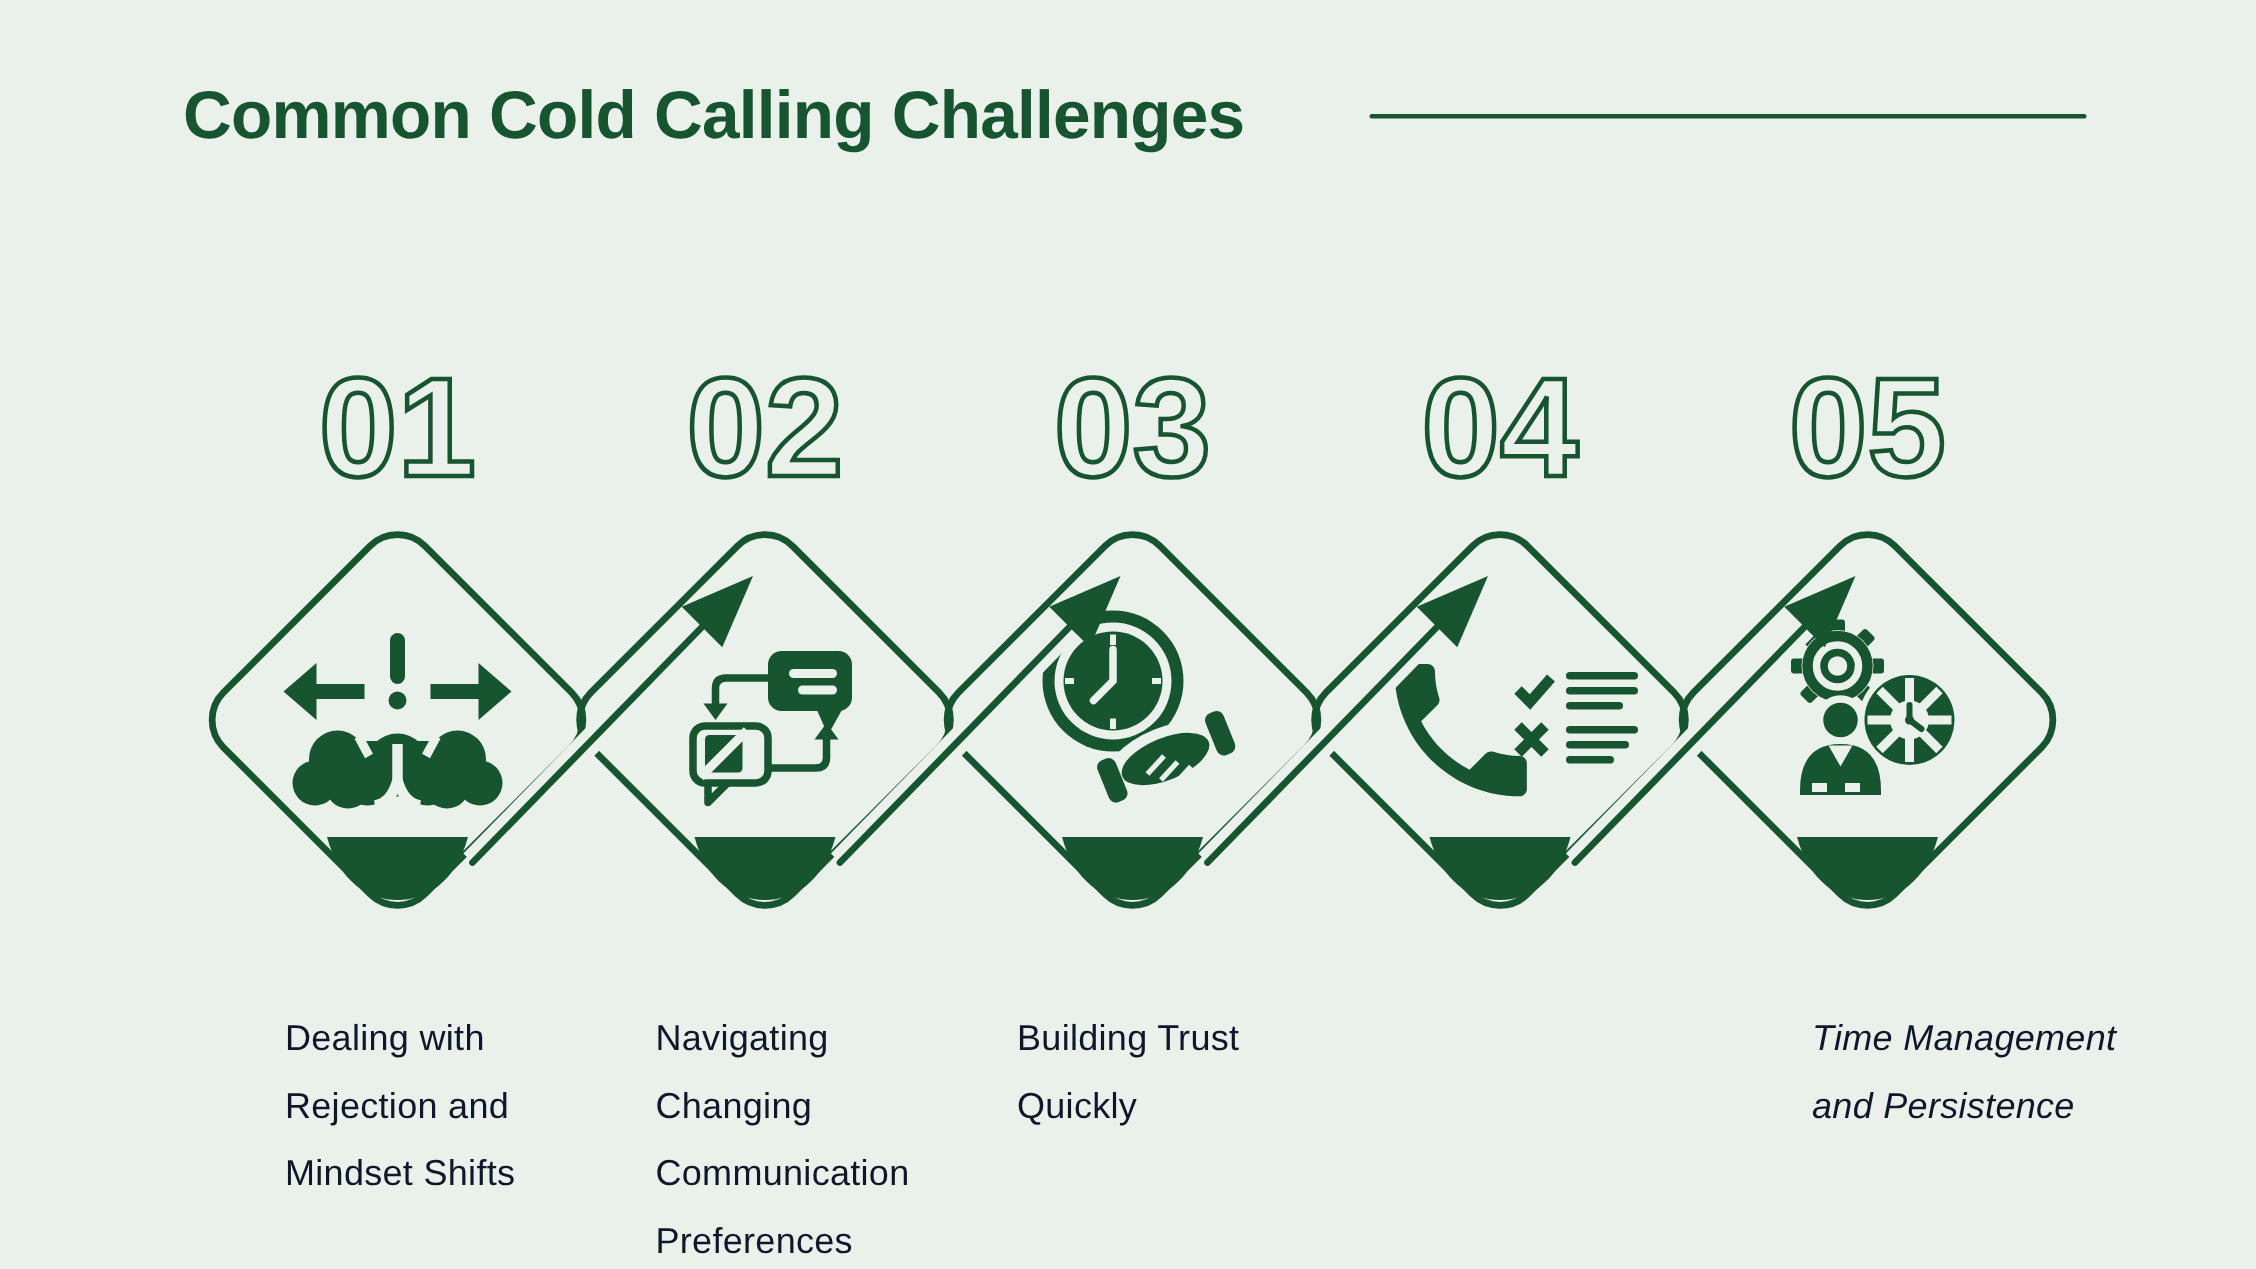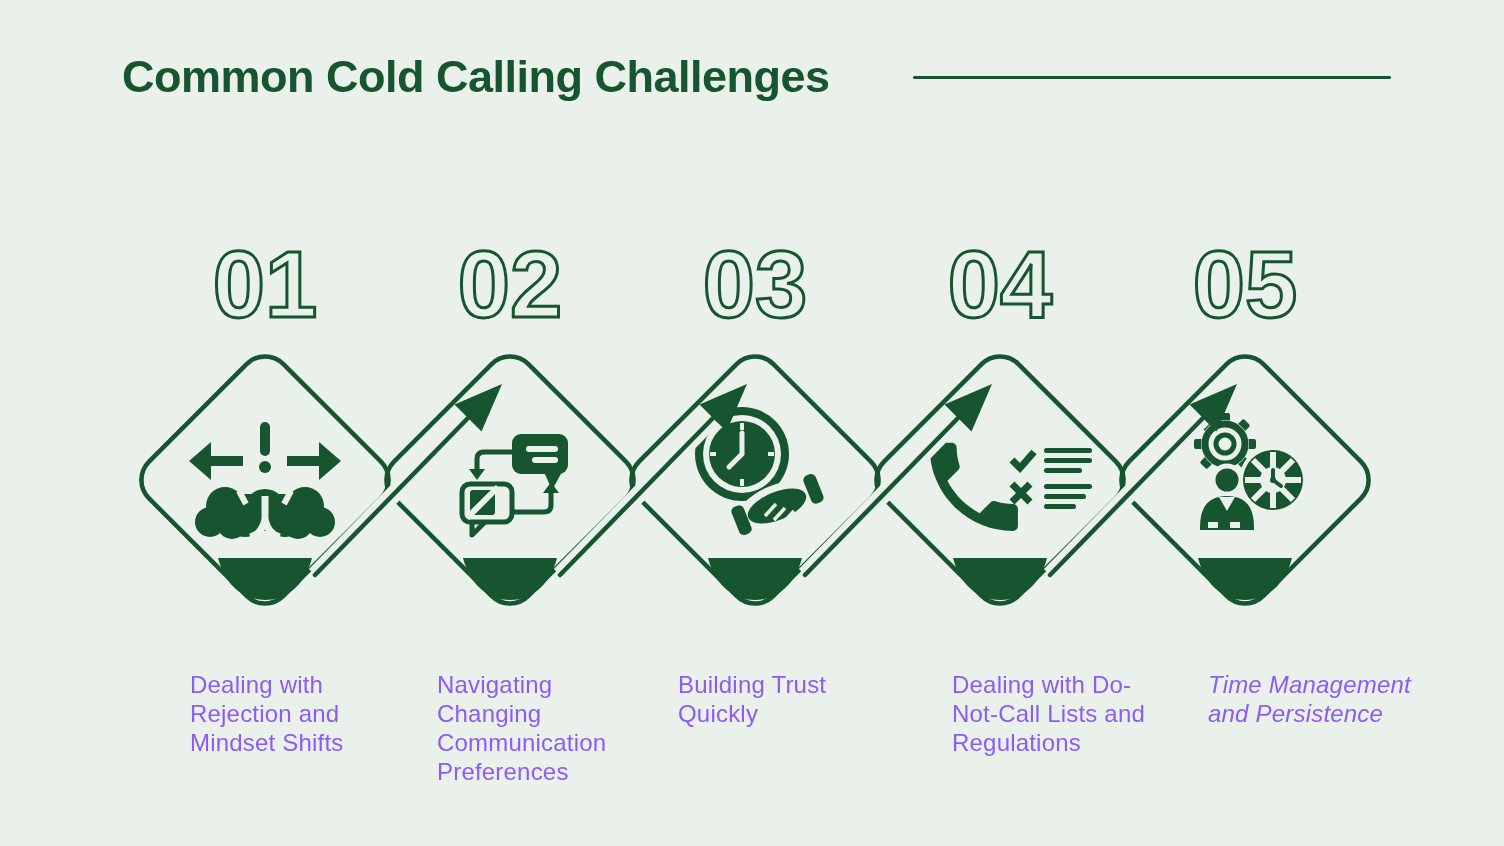--- a/index.html
+++ b/index.html
@@ -19,22 +19,22 @@
   .gr-f{fill:#175430;}
   .gr-s{stroke:#175430;fill:none;}
   .bg-f{fill:#eaf0ea;}
   .bg-s{stroke:#eaf0ea;fill:none;}
   .dmd rect{stroke:#175430;fill:none;stroke-width:4.5;}
   .num{
     fill:none;stroke:#175430;stroke-width:3;
     font-family:"Liberation Sans",sans-serif;font-weight:700;font-size:94px;
   }
   .label{
-    position:absolute;top:670px;color:#8b5cf6;
-    font-size:24px;line-height:29px;letter-spacing:.2px;
+    position:absolute;top:670px;color:#0f172a;
+    font-size:24px;line-height:45px;letter-spacing:.2px;
   }
   .lbl0{left:190px;width:178px;}
   .lbl1{left:437px;width:168px;}
   .lbl2{left:678px;width:178px;}
   .lbl3{left:952px;width:205px;}
   .lbl4{left:1208px;width:238px;font-style:italic;}
 </style>
 </head>
 <body>
 
@@ -214,16 +214,15 @@
     <g transform="translate(1245,480)">
       <line class="bg-s" x1="-195" y1="95" x2="-42" y2="-62" stroke-width="17"></line>
       <line class="gr-s" x1="-195" y1="95" x2="-42" y2="-62" stroke-width="4.5" stroke-linecap="round"></line>
       <polygon class="gr-f" points="-8,-96 -28.5,-48.5 -55.5,-75.5"></polygon>
     </g>
   </svg>
 
   <div class="label lbl0">Dealing with Rejection and Mindset Shifts</div>
   <div class="label lbl2">Building Trust Quickly</div>
   <div class="label lbl1">Navigating Changing Communication Preferences</div>
-  <div class="label lbl3">Dealing with Do-Not-Call Lists and Regulations</div>
   <div class="label lbl4">Time Management and Persistence</div>
 
 </div>
 
 </body></html>

